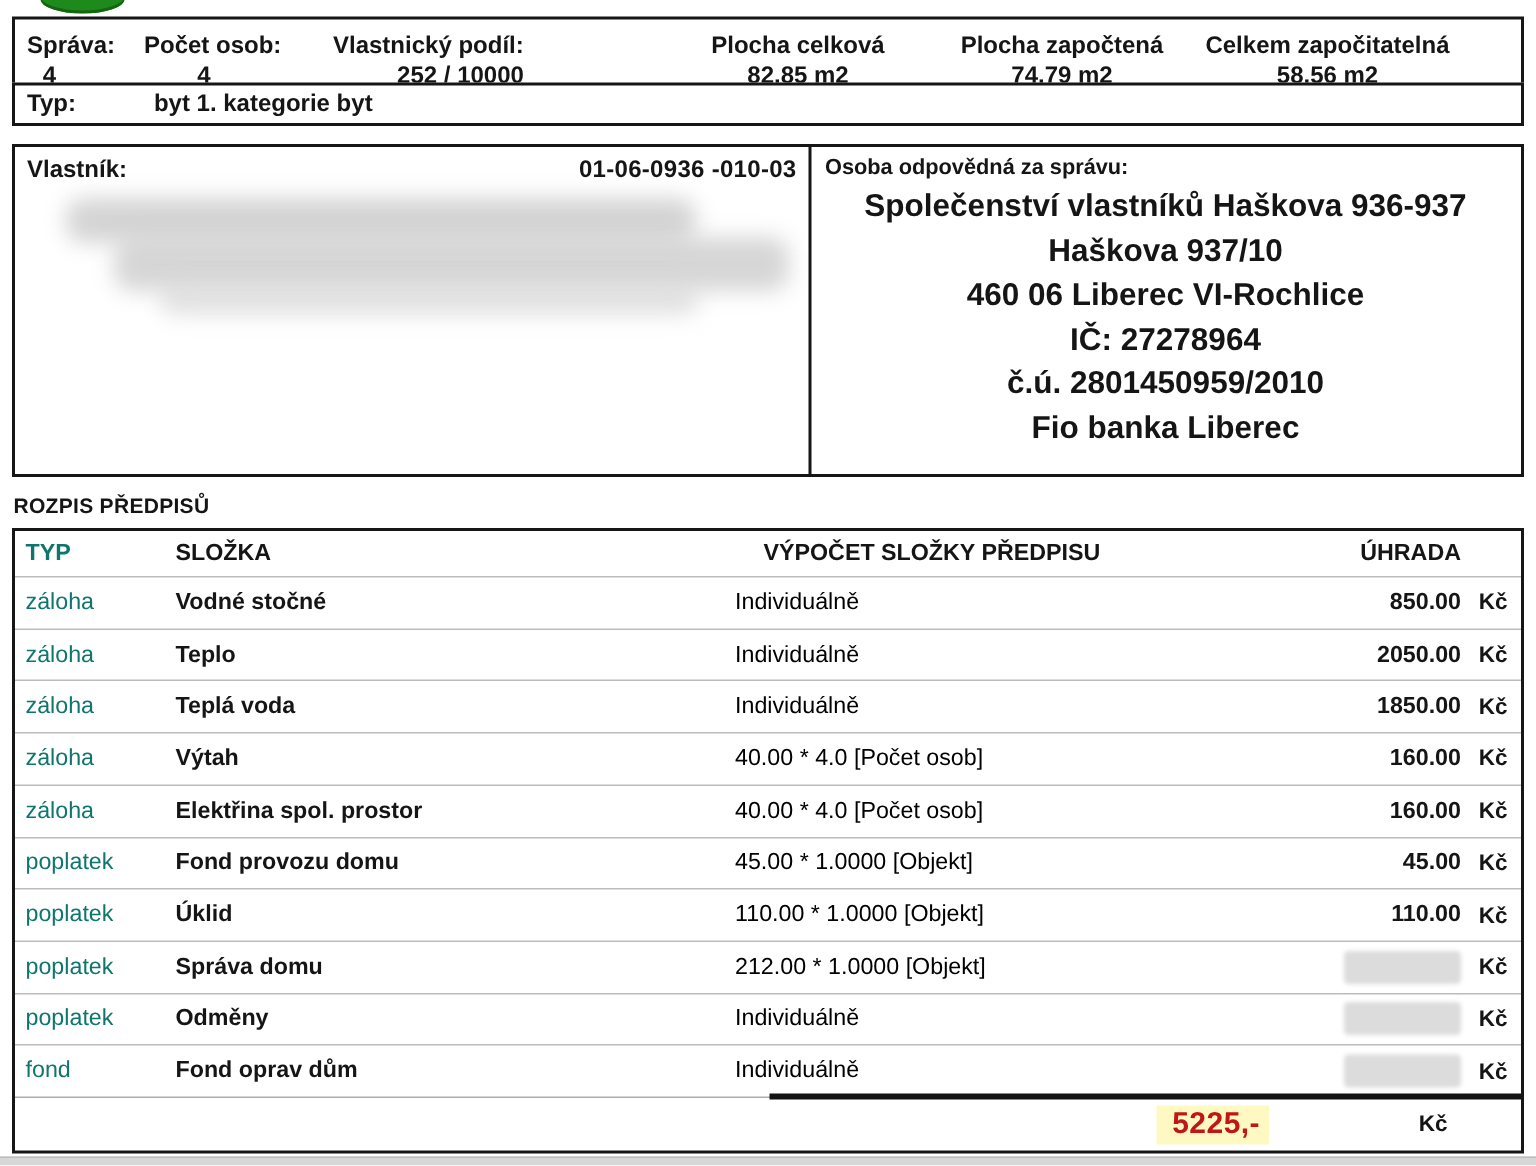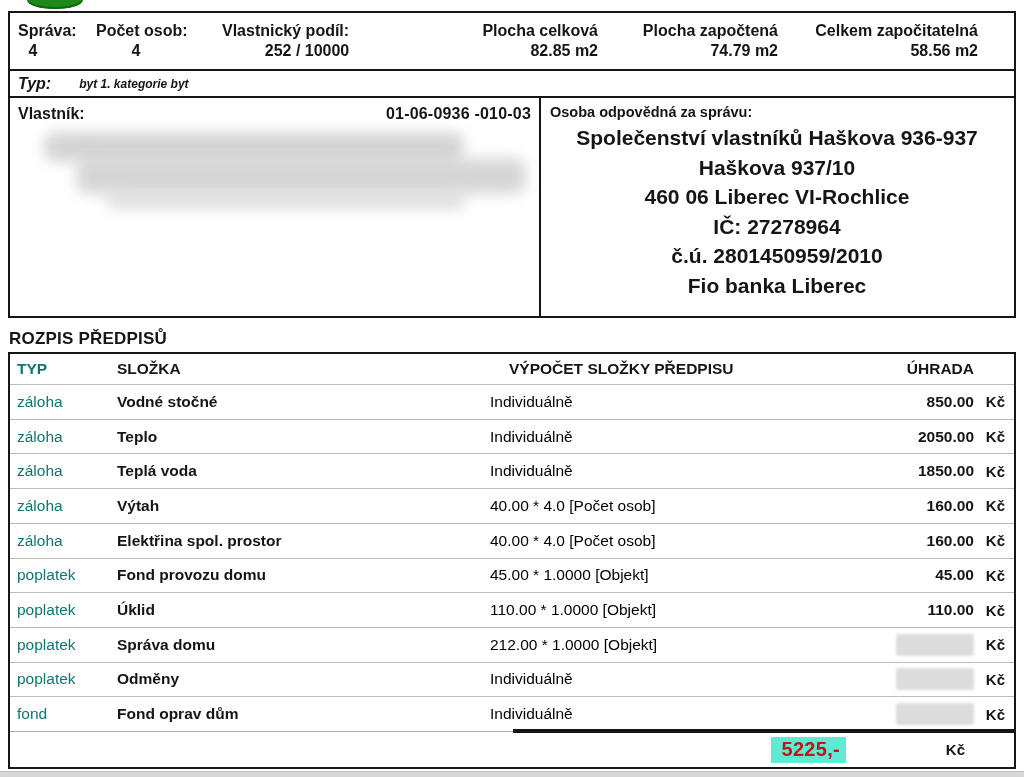--- a/index.html
+++ b/index.html
@@ -21,64 +21,64 @@
   .field .lbl{font-weight:bold;font-size:16px;white-space:nowrap;}
   .field .val{font-weight:bold;font-size:16px;white-space:nowrap;}
   .f-podlazi{width:78px;}   .f-podlazi .val{text-align:center;width:30px;}
   .f-osob{width:126px;}     .f-osob .val{text-align:center;width:80px;}
   .f-podil{width:210px;}    .f-podil .val{text-align:center;width:150px;padding-left:20px;box-sizing:border-box;}
   .spacer{flex:1;}
   .f-right{text-align:right;}
   .f-celkova{width:132px;margin-right:40px;}
   .f-zapoctena{width:140px;margin-right:14px;}
   .f-zapocitatelna{width:186px;margin-right:28px;}
-  .f-right .lbl,.f-right .val{text-align:right;}
-
-  
-  #typ-box{left:8px;top:69px;width:1008px;height:29px;display:flex;align-items:center;padding:0 8px;gap:28px;font-style:italic;}
+  .f-right .lbl,.f-right .val{text-align:center;}
+
+  
+  #typ-box{left:8px;top:55px;width:1008px;height:29px;display:flex;align-items:center;padding:0 8px;gap:28px;}
   #typ-box .lbl{font-weight:bold;font-size:16px;}
-  #typ-box .val{font-weight:bold;font-size:12px;}
+  #typ-box .val{font-weight:bold;font-size:16px;margin-left:24px;}
 
   
   #owner-box{left:8px;top:96px;width:1008px;height:222px;display:flex;}
   .owner-pane{width:529px;position:relative;box-sizing:border-box;padding:7px 8px;}
   .owner-head{display:flex;justify-content:space-between;align-items:baseline;}
   .owner-label{font-weight:bold;font-size:16px;}
   .unit-code{font-weight:bold;font-size:16px;letter-spacing:.2px;}
   .blurblob{position:absolute;border-radius:12px;filter:blur(7px);}
   .bb1{left:34px;top:34px;width:420px;height:30px;background:#c6c6c6;opacity:.75;}
   .bb2{left:66px;top:60px;width:450px;height:36px;background:#cccccc;opacity:.8;}
   .bb3{left:96px;top:92px;width:360px;height:20px;background:#d6d6d6;opacity:.7;}
   .manager-pane{flex:1;border-left:2px solid #161616;box-sizing:border-box;padding:6px 10px 16px 9px;}
   .manager-heading{font-weight:bold;font-size:14.5px;margin-bottom:3px;}
   .manager-line{font-weight:bold;font-size:21px;line-height:29.5px;white-space:nowrap;text-align:center;}
 
   
-  #section-title{position:absolute;left:9px;top:329px;font-weight:bold;font-size:17px;letter-spacing:.2px;}
+  #section-title{position:absolute;left:9px;top:329px;font-weight:bold;font-size:14px;letter-spacing:.2px;}
 
   
   #pred-table{left:8px;top:352px;width:1008px;height:417px;display:flex;flex-direction:column;}
   .trow{display:grid;grid-template-columns:100px 365px 1fr 128px 40px;align-items:center;
         padding-left:7px;box-sizing:border-box;}
   .thead{height:30px;font-weight:bold;font-size:15.5px;}
   .thead .c-uhrada{font-weight:bold;}
   .tdata{flex:1;border-top:1px solid #bcbcbc;font-size:15.5px;}
   .c-typ{color:#0f766e;}
   .c-slozka{font-weight:bold;}
   .c-vypocet{color:#000000;padding-left:8px;}
   .c-uhrada{text-align:right;font-weight:bold;}
   .c-kc{text-align:right;padding-right:9px;font-weight:bold;font-size:15px;}
   .redact{display:inline-block;width:78px;height:22px;border-radius:3px;
           background:var(--redaction-gray,#dcdcdc);filter:blur(1.5px);vertical-align:middle;}
   .tfoot{height:36px;display:grid;grid-template-columns:1fr 128px 40px;align-items:center;
          border-top:1px solid #ababab;position:relative;box-sizing:border-box;}
   .tfoot::before{content:"";position:absolute;left:503px;right:-1px;top:-3px;height:4px;background:#141414;}
   .total-label{padding-left:512px;font-weight:bold;font-size:16.5px;white-space:nowrap;}
   .total-amount-wrap{text-align:right;}
-  .total-amount{display:inline-block;background:#5eead4;padding:1px 6px 2px 10px;
+  .total-amount{display:inline-block;background:#fef9c3;padding:1px 6px 2px 10px;
                 color:var(--total-red,#c01616);font-weight:bold;font-size:20px;letter-spacing:.3px;}
   .total-kc{text-align:right;padding-right:9px;font-weight:bold;font-size:15px;}
 
   
   .bottom-strip{position:absolute;left:0;right:0;bottom:0;height:5px;background:#d7d7d7;border-top:1px solid #bdbdbd;}
 </style>
 </head>
 <body>
 
 <div class="logo"></div>

